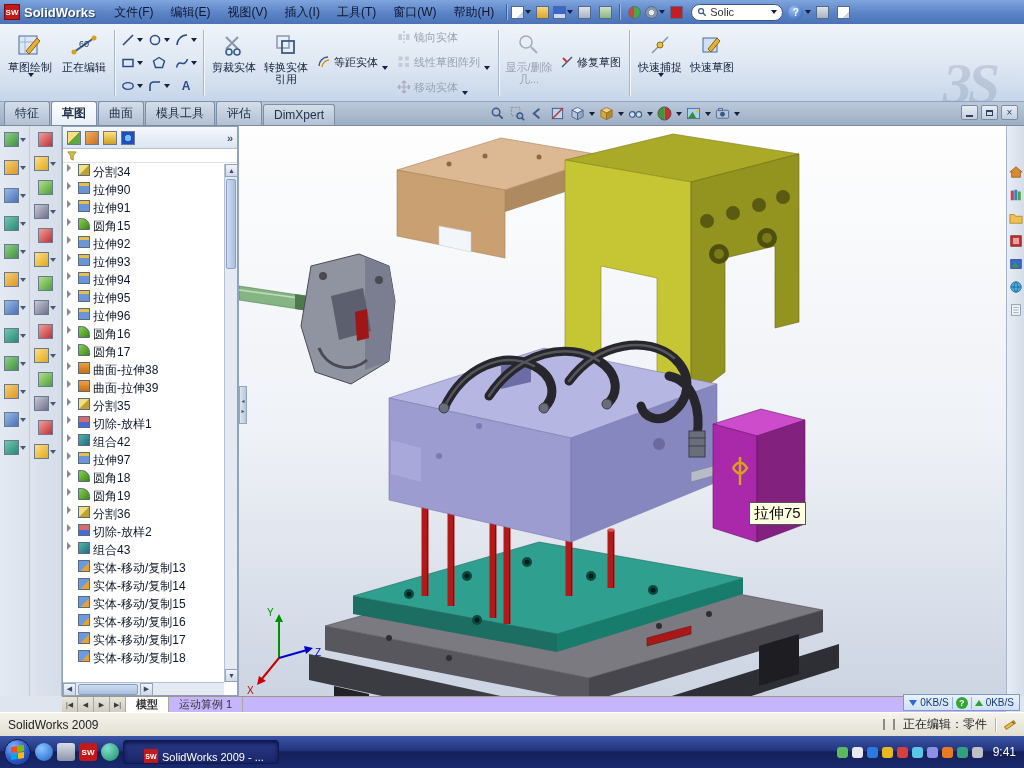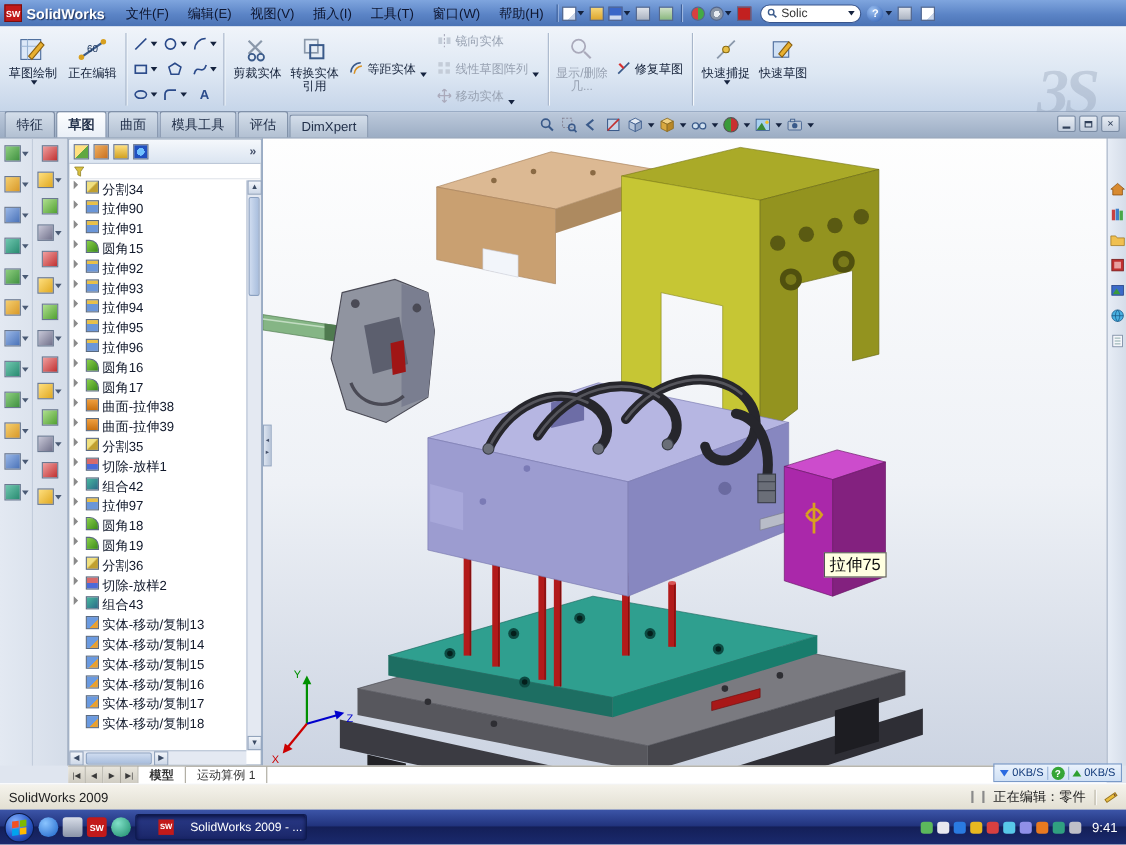--- a/index.html
+++ b/index.html
@@ -123,21 +123,21 @@
     padding:1px 4px;color:#111;}
   .vsplit{position:absolute;left:0;top:260px;width:8px;height:38px;background:linear-gradient(90deg,#dce4f0,#b8c6da);
     border:1px solid #93a6c0;display:flex;flex-direction:column;align-items:center;justify-content:center;gap:3px;font-size:6px;color:#44506a;}
 
   
   .tps{position:absolute;right:0;top:126px;width:18px;height:570px;background:linear-gradient(90deg,#e7edf6,#d5dde9);
     border-left:1px solid #aab6c8;display:flex;flex-direction:column;align-items:center;padding-top:38px;gap:8px;}
   .tpi{width:15px;height:15px;display:flex;align-items:center;justify-content:center;}
 
   
-  .dtr{position:absolute;left:62px;top:696px;width:944px;height:16px;background:#ffffff;border-top:1px solid #9a978c;
+  .dtr{position:absolute;left:62px;top:696px;width:944px;height:16px;background:#c4b5fd;border-top:1px solid #9a978c;
     display:flex;align-items:stretch;}
   .dnav{width:16px;display:flex;align-items:center;justify-content:center;font-size:7px;color:#3a3a3a;
     background:linear-gradient(180deg,#e8e5dc,#cfccc2);border-right:1px solid #aaa79c;}
   .dtab{padding:1px 10px;font-size:11px;display:flex;align-items:center;border-right:1px solid #aaa79c;color:#333;}
   .dtab.active{background:#fff;font-weight:bold;}
 
   
   .net{position:absolute;right:4px;top:694px;height:17px;display:flex;align-items:center;gap:3px;
     background:linear-gradient(180deg,#eaf2fc,#cfe0f5);border:1px solid #7a9ac8;padding:0 5px;font-size:10px;color:#123a7a;}
   .arrdn{width:0;height:0;border-left:4px solid transparent;border-right:4px solid transparent;border-top:6px solid #2a6ae0;}
@@ -161,21 +161,21 @@
   .orb{width:27px;height:27px;border-radius:50%;background:radial-gradient(circle at 35% 28%,#85b4ff,#2a58c8 55%,#12287a);
     border:1px solid #0c1a4a;display:flex;align-items:center;justify-content:center;}
   .flag{width:13px;height:13px;display:grid;grid-template-columns:6px 6px;grid-template-rows:6px 6px;gap:1px;transform:skewY(-8deg);}
   .flag i:nth-child(1){background:#f25022;}.flag i:nth-child(2){background:#7fba00;}
   .flag i:nth-child(3){background:#00a4ef;}.flag i:nth-child(4){background:#ffb900;}
   .ql{width:18px;height:18px;border-radius:3px;}
   .ql1{background:radial-gradient(circle at 35% 30%,#8ac4ff,#1a62c8);border-radius:50%;}
   .ql2{background:linear-gradient(180deg,#d8dde8,#8a94a8);}
   .ql3{background:#c21a1a;color:#fff;font-size:8px;font-weight:bold;display:flex;align-items:center;justify-content:center;}
   .ql4{background:radial-gradient(circle at 35% 30%,#80e0c8,#1a8a68);border-radius:50%;}
-  .tapp{height:24px;display:flex;align-items:center;gap:15px;padding:0 20px;border-radius:3px;color:#fff;font-size:11px;
+  .tapp{height:24px;display:flex;align-items:flex-end;gap:4px;padding:0 20px;border-radius:3px;color:#fff;font-size:11px;
     width:156px;white-space:nowrap;overflow:hidden;border:1px solid #0e1a4e;}
   .tapp.active{background:linear-gradient(180deg,#2a3a88,#1a2668);box-shadow:inset 0 2px 4px #0a1240;}
   .tapp.idle{background:linear-gradient(180deg,#3a4fa0,#26367e);}
   .tico-sw{width:14px;height:14px;background:#c21a1a;color:#fff;font-size:7px;font-weight:bold;display:flex;align-items:center;justify-content:center;flex:0 0 auto;}
   .tico-paint{width:14px;height:14px;background:radial-gradient(circle at 40% 35%,#f0e8e0 30%,#b06a3a 31%);border-radius:50%;flex:0 0 auto;}
   .tray{margin-left:auto;display:flex;align-items:center;gap:4px;padding-right:4px;padding-left:48px;}
   .tdot{width:11px;height:11px;border-radius:3px;}
   .tdot:nth-of-type(1){background:#5cb85c;}.tdot:nth-of-type(2){background:#e8e8f0;}
   .tdot:nth-of-type(3){background:#2a7ae0;}.tdot:nth-of-type(4){background:#e8b820;}
   .tdot:nth-of-type(5){background:#d84040;}.tdot:nth-of-type(6){background:#58c8e8;}

